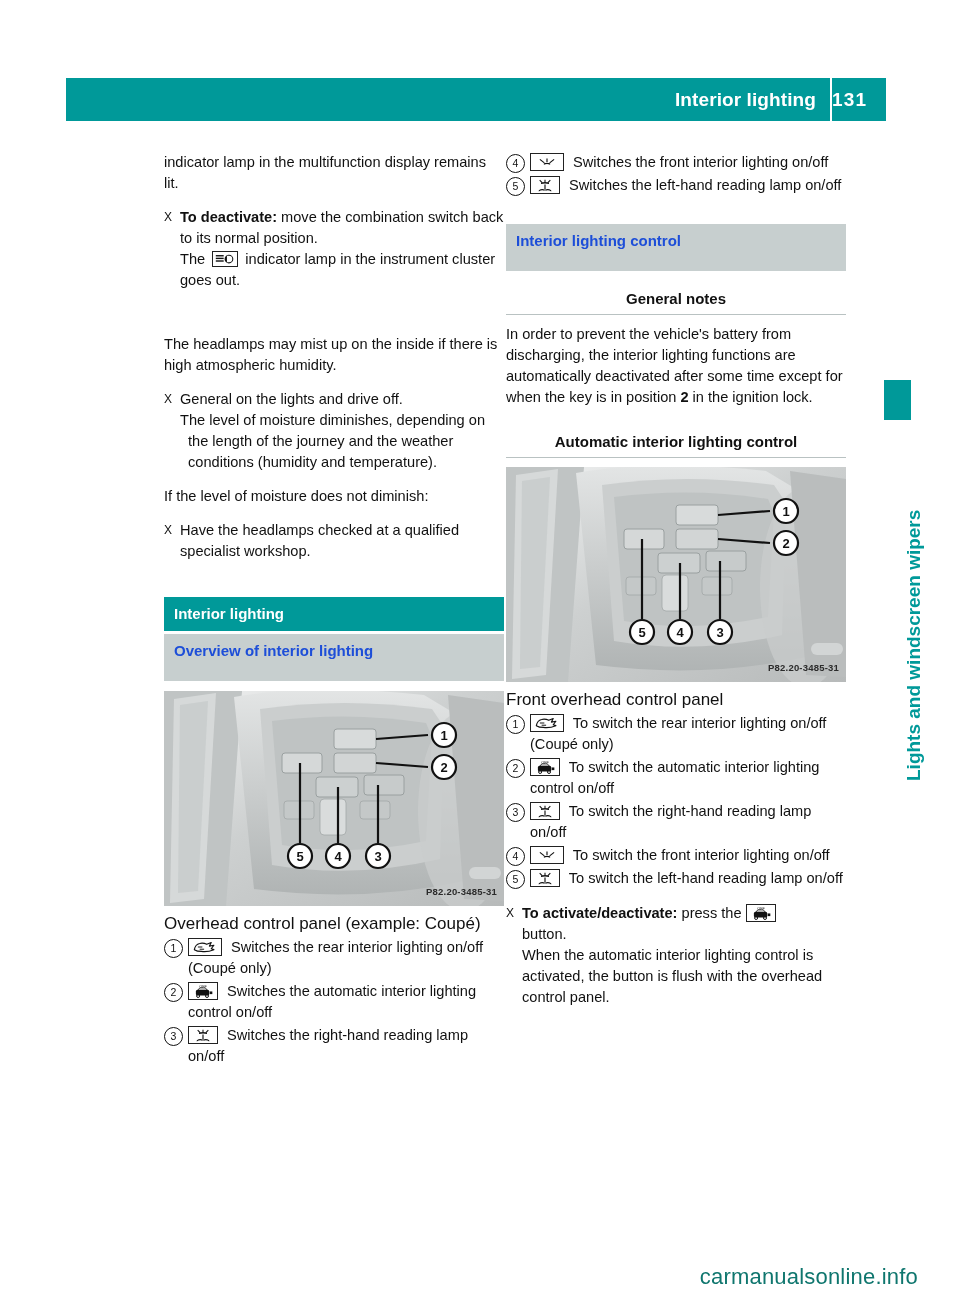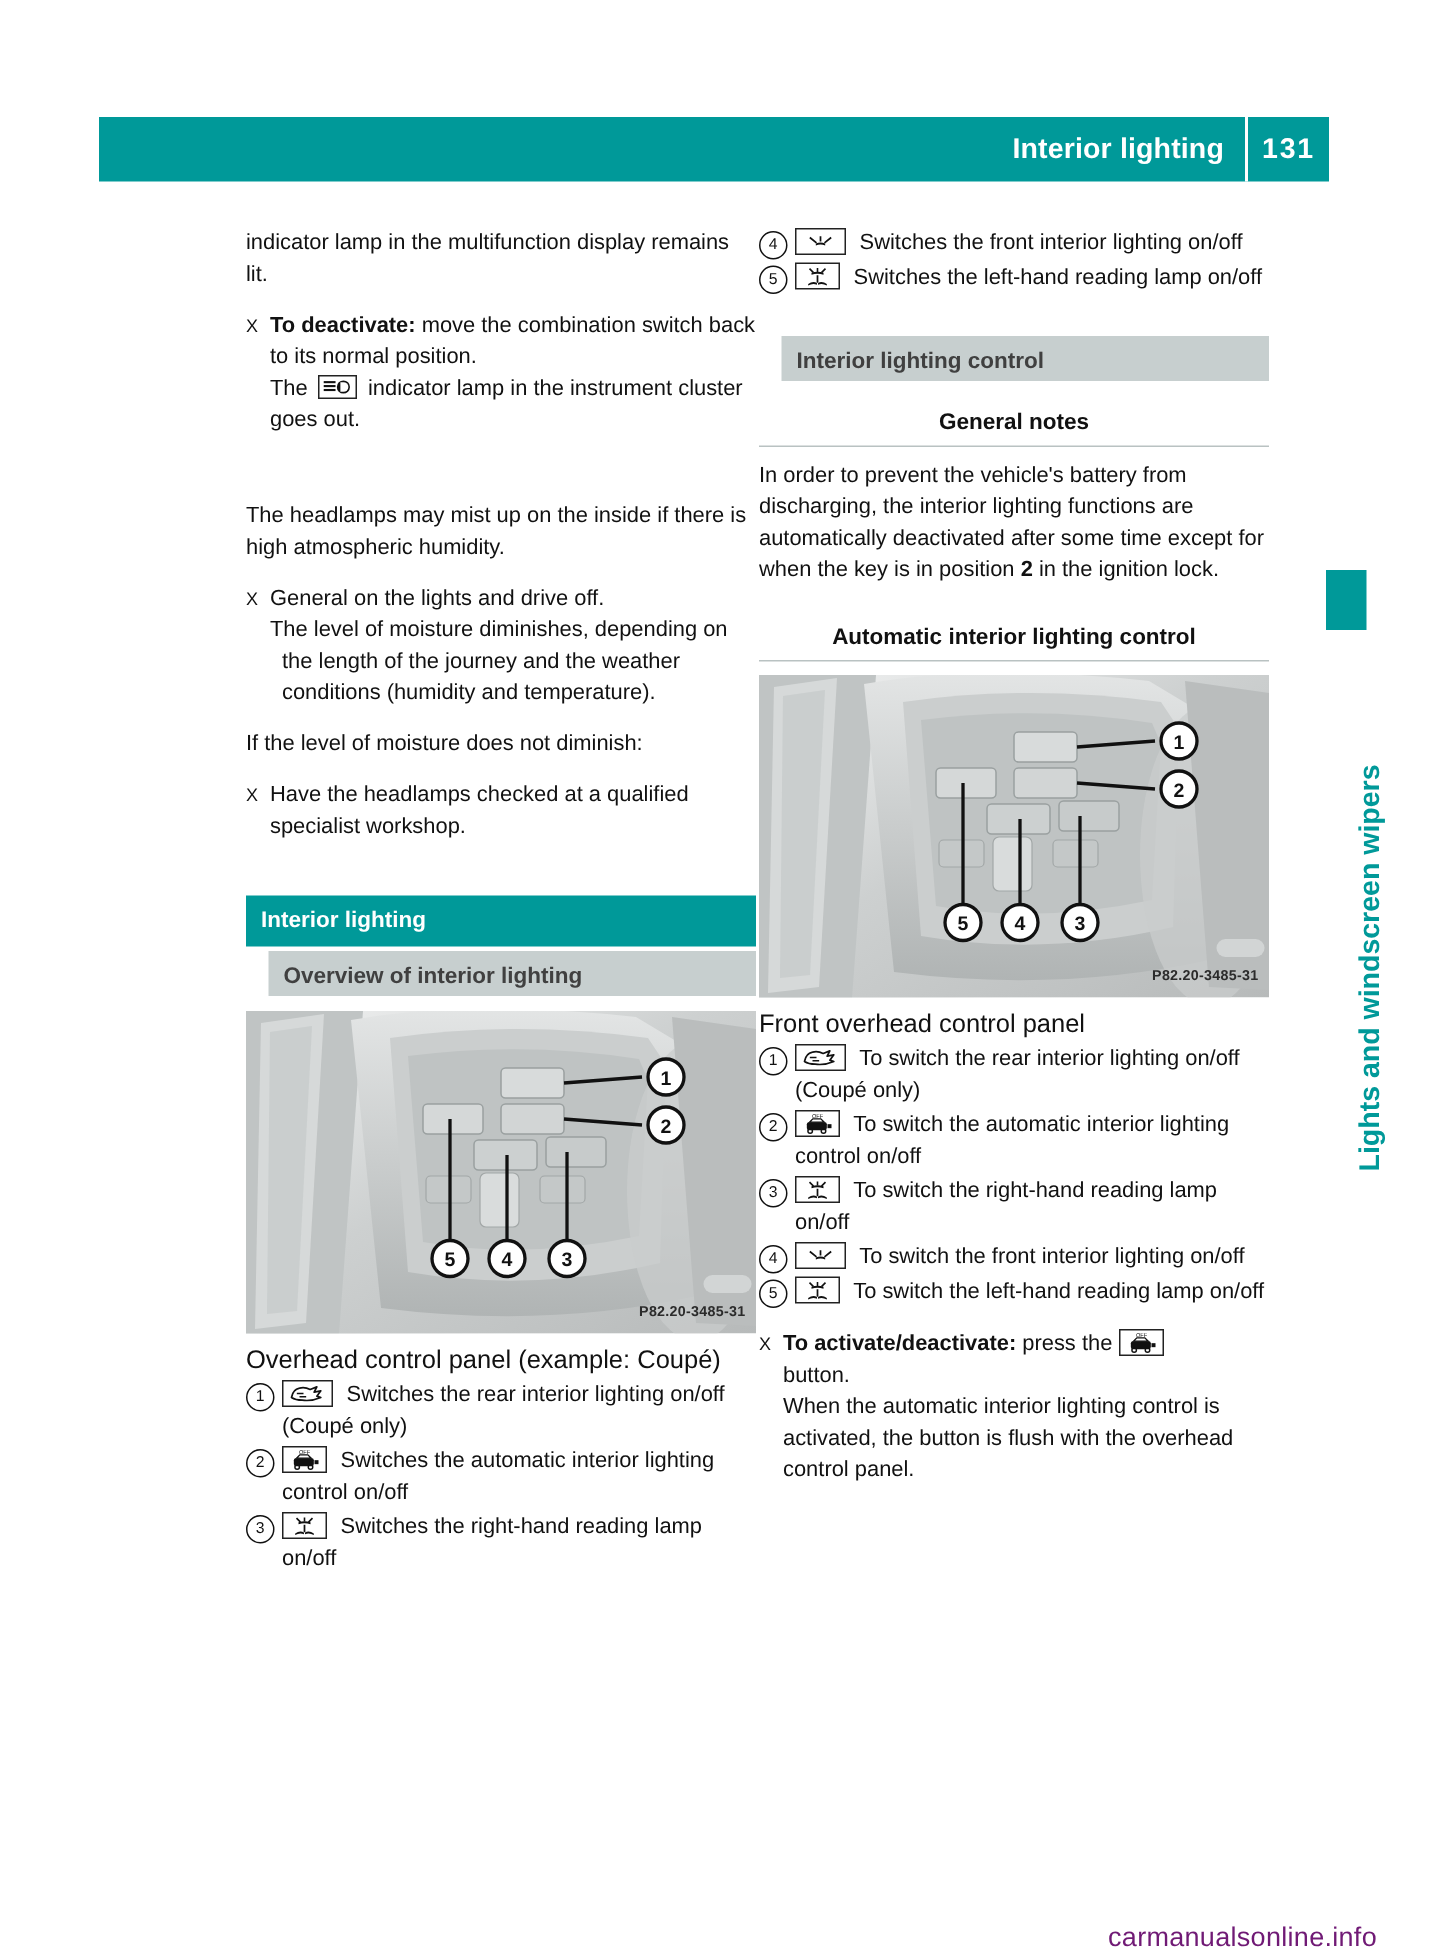--- a/index.html
+++ b/index.html
@@ -22,21 +22,21 @@
   }
   .header-title{
     font-size:19px; font-weight:bold; color:#ffffff;
     letter-spacing:.1px;
     padding-right:14px;
   }
   .header-sep{
     width:2px; height:43px; background:#ffffff;
   }
   .header-page{
-    width:54px; text-align:center;
+    width:54px; text-align:left;
     font-size:19px; font-weight:bold; color:#ffffff;
     letter-spacing:1.2px;
   }
 
   
   .col{
     position:absolute; top:152px;
     width:340px;
     font-size:14.6px;
     line-height:21px;
@@ -88,24 +88,23 @@
   .glyph svg{ display:block; width:100%; height:100%; }
 
   
   .bar-teal{
     background:#009999; color:#ffffff;
     font-weight:bold; font-size:15px;
     padding:6px 10px 7px 10px;
     margin-bottom:3px;
   }
   .bar-grey{
-    background:#c7cfcf; color:#404040;
+    background:#c7cfcf; color:#1d4ed8;
     font-weight:bold; font-size:15px;
-    padding:6px 10px 3px 10px;
-    margin-left:15px;
+    padding:6px 10px 20px 10px;
   }
   .h-rule{
     font-weight:bold; font-size:15px;
     border-bottom:1.6px solid #b9c2c2;
     padding-bottom:5px; margin-bottom:9px;text-align:center;
   }
 
   
   .photo{
     width:340px; height:215px;
@@ -137,22 +136,22 @@
     width:380px;
     transform:rotate(-90deg);
     transform-origin:center center;
     text-align:left;
     color:#009999; font-weight:bold; font-size:19px;
     white-space:nowrap;
   }
 
   
   .watermark{
-    position:absolute; right:42px; bottom:0;
-    font-size:18px; color:#701a75;
+    position:absolute; right:42px; bottom:12px;
+    font-size:22px; color:#0f766e;
     font-family:"Liberation Sans", sans-serif;
     letter-spacing:.2px;
   }
 </style>
 </head>
 <body>
 
 <div class="header-bar">
   <span class="header-title">Interior lighting</span>
   <span class="header-sep"></span>

